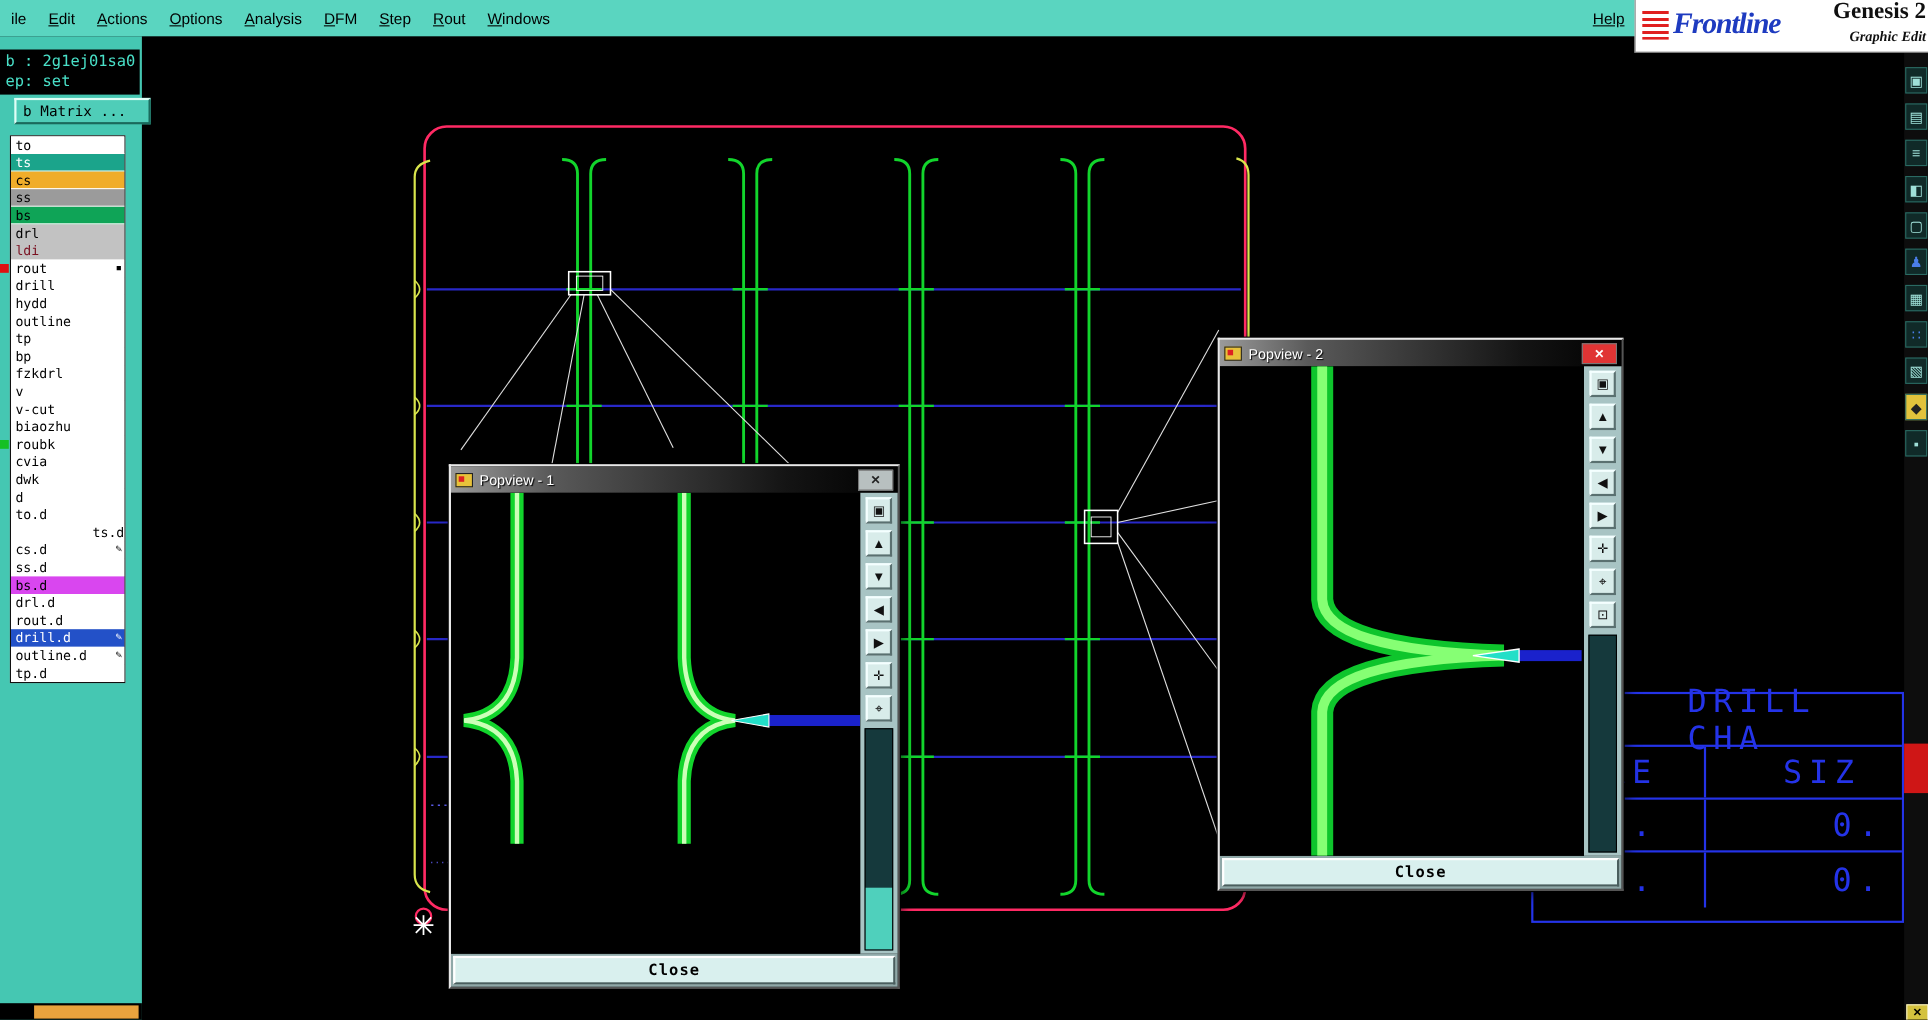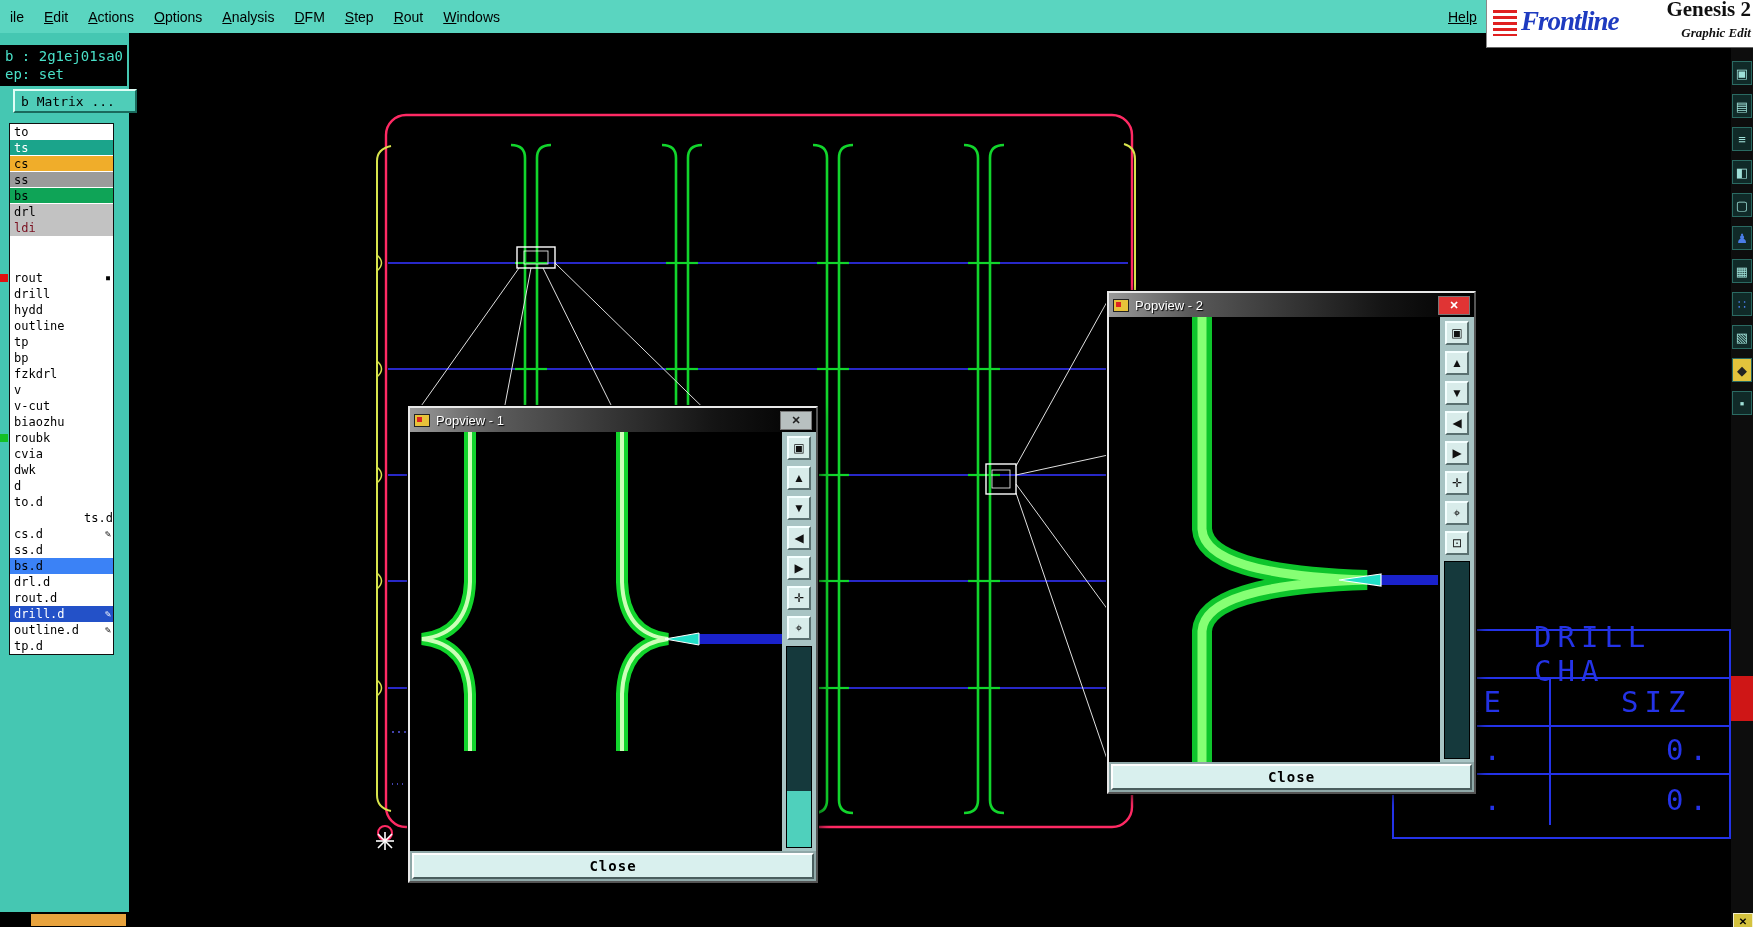--- a/index.html
+++ b/index.html
@@ -70,21 +70,21 @@
        box-sizing:border-box;display:flex;align-items:center;justify-content:center;
        font-size:13px;cursor:default;}
   #rt-red{position:absolute;left:0;top:629px;width:22px;height:45px;background:#cf1616;}
   #rt-x{position:absolute;left:2px;top:866px;width:18px;height:14px;background:#d4c23e;color:#000;
        border:1px solid #f2eecb;font-size:10px;font-weight:bold;display:flex;align-items:center;
        justify-content:center;cursor:default;}
 
   
   .popview{position:absolute;z-index:5;background:#0a0a0a;border:2px solid;
        border-color:#e8e8e8 #555 #555 #e8e8e8;box-shadow:0 0 0 1px #000,3px 4px 10px rgba(0,0,0,.65);
-       display:flex;flex-direction:column;box-sizing:border-box;}
+       display:flex;flex-direction:column;box-sizing:border-box;margin-top:16px;}
   .pv-title{height:24px;background:linear-gradient(90deg,#9a9a9a 0,#5a5a5a 22%,#141414 75%,#000 100%);
        display:flex;align-items:center;padding:0 4px;flex:0 0 auto;}
   .pv-icon{width:14px;height:11px;background:#e8c23a;border:1px solid #222;position:relative;margin-right:6px;flex:0 0 auto;}
   .pv-icon::after{content:"";position:absolute;left:2px;top:2px;width:5px;height:5px;background:#d22;}
   .pv-title-text{color:#fff;font-size:13px;flex:1;text-shadow:1px 1px 1px #000;}
   .pv-close{width:30px;height:17px;border:1px solid #777;display:flex;align-items:center;
        justify-content:center;font-size:11px;font-weight:bold;cursor:default;flex:0 0 auto;}
   #pv1 .pv-close{background:#b8c0c0;color:#222;}
   #pv2 .pv-close{background:#e03434;color:#fff;}
   .pv-body{flex:1;display:flex;min-height:0;}
@@ -302,39 +302,39 @@
 <span>ep: set</span></div>
     <div id="matrix-btn">b Matrix ...</div>
     <div id="layer-list">
         <div class="layer-row" style="background: rgb(255, 255, 255);"><span>to</span></div>
         <div class="layer-row" style="background: rgb(27, 164, 139); color: rgb(255, 255, 255);"><span>ts</span></div>
         <div class="layer-row" style="background: rgb(240, 173, 42);"><span>cs</span></div>
         <div class="layer-row" style="background: rgb(155, 155, 155);"><span>ss</span></div>
         <div class="layer-row" style="background: rgb(15, 164, 87);"><span>bs</span></div>
         <div class="layer-row" style="background: rgb(194, 194, 194);"><span>drl</span></div>
         <div class="layer-row" style="background: rgb(194, 194, 194); color: rgb(122, 16, 32);"><span>ldi</span></div>
-        <div class="layer-row" style="background: rgb(255, 255, 255); margin-top: 34px;"><i class="lmark" style="background: rgb(224, 16, 16);"></i><span>rout</span><b class="lflag">▪</b></div>
+        <div class="layer-row" style="background: rgb(255, 255, 255);"><i class="lmark" style="background: rgb(224, 16, 16);"></i><span>rout</span><b class="lflag">▪</b></div>
         <div class="layer-row" style="background: rgb(255, 255, 255);"><span>drill</span></div>
         <div class="layer-row" style="background: rgb(255, 255, 255);"><span>hydd</span></div>
         <div class="layer-row" style="background: rgb(255, 255, 255);"><span>outline</span></div>
         <div class="layer-row" style="background: rgb(255, 255, 255);"><span>tp</span></div>
         <div class="layer-row" style="background: rgb(255, 255, 255);"><span>bp</span></div>
         <div class="layer-row" style="background: rgb(255, 255, 255);"><span>fzkdrl</span></div>
         <div class="layer-row" style="background: rgb(255, 255, 255);"><span>v</span></div>
         <div class="layer-row" style="background: rgb(255, 255, 255);"><span>v-cut</span></div>
         <div class="layer-row" style="background: rgb(255, 255, 255);"><span>biaozhu</span></div>
         <div class="layer-row" style="background: rgb(255, 255, 255);"><i class="lmark" style="background: rgb(20, 192, 36);"></i><span>roubk</span></div>
         <div class="layer-row" style="background: rgb(255, 255, 255);"><span>cvia</span></div>
         <div class="layer-row" style="background: rgb(255, 255, 255);"><span>dwk</span></div>
         <div class="layer-row" style="background: rgb(255, 255, 255);"><span>d</span></div>
         <div class="layer-row" style="background: rgb(255, 255, 255);"><span>to.d</span></div>
         <div class="layer-row" style="background: rgb(255, 255, 255); text-align: right;"><span>ts.d</span></div>
         <div class="layer-row" style="background: rgb(255, 255, 255);"><span>cs.d</span><b class="lflag">✎</b></div>
         <div class="layer-row" style="background: rgb(255, 255, 255);"><span>ss.d</span></div>
-        <div class="layer-row" style="background: #3b82f6;"><span>bs.d</span></div>
+        <div class="layer-row" style="background: #d946ef;"><span>bs.d</span></div>
         <div class="layer-row" style="background: rgb(255, 255, 255);"><span>drl.d</span></div>
         <div class="layer-row" style="background: rgb(255, 255, 255);"><span>rout.d</span></div>
         <div class="layer-row" style="background: rgb(35, 81, 200); color: rgb(255, 255, 255);"><span>drill.d</span><b class="lflag">✎</b></div>
         <div class="layer-row" style="background: rgb(255, 255, 255);"><span>outline.d</span><b class="lflag">✎</b></div>
         <div class="layer-row" style="background: rgb(255, 255, 255);"><span>tp.d</span></div>
       </div>
     <div id="bottom-strip">
       <div class="orange"></div>
     </div>
   </div>

